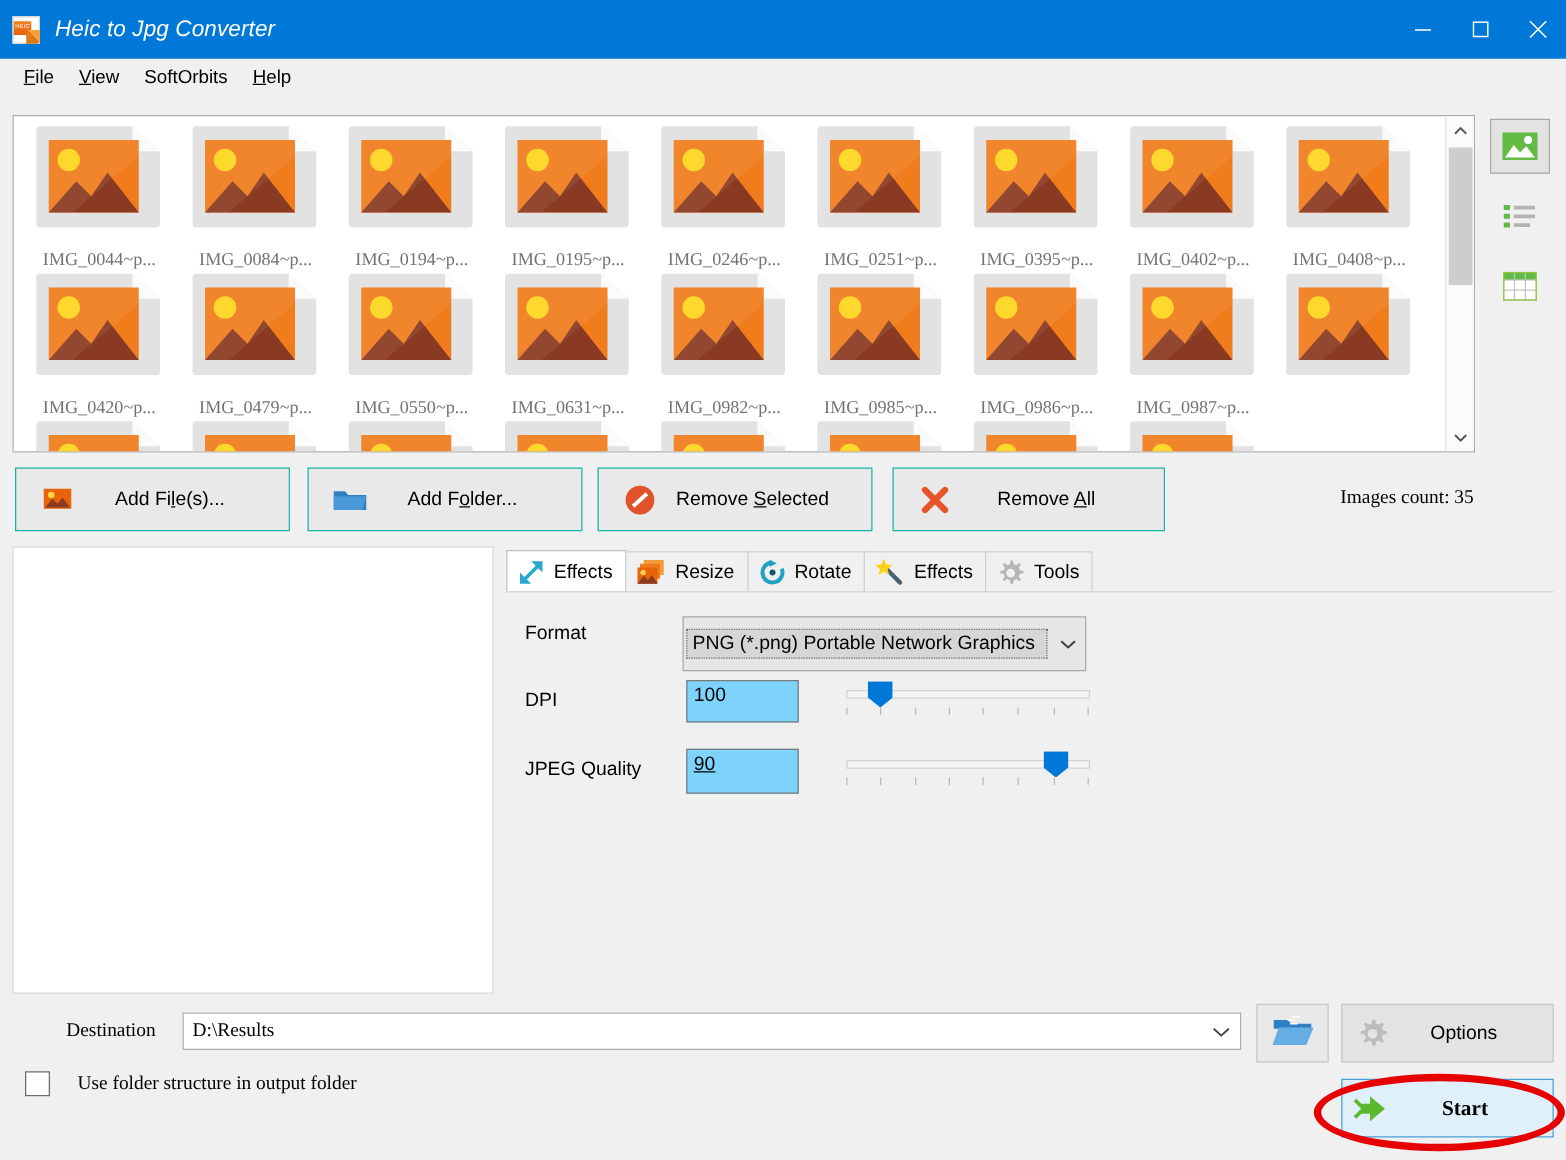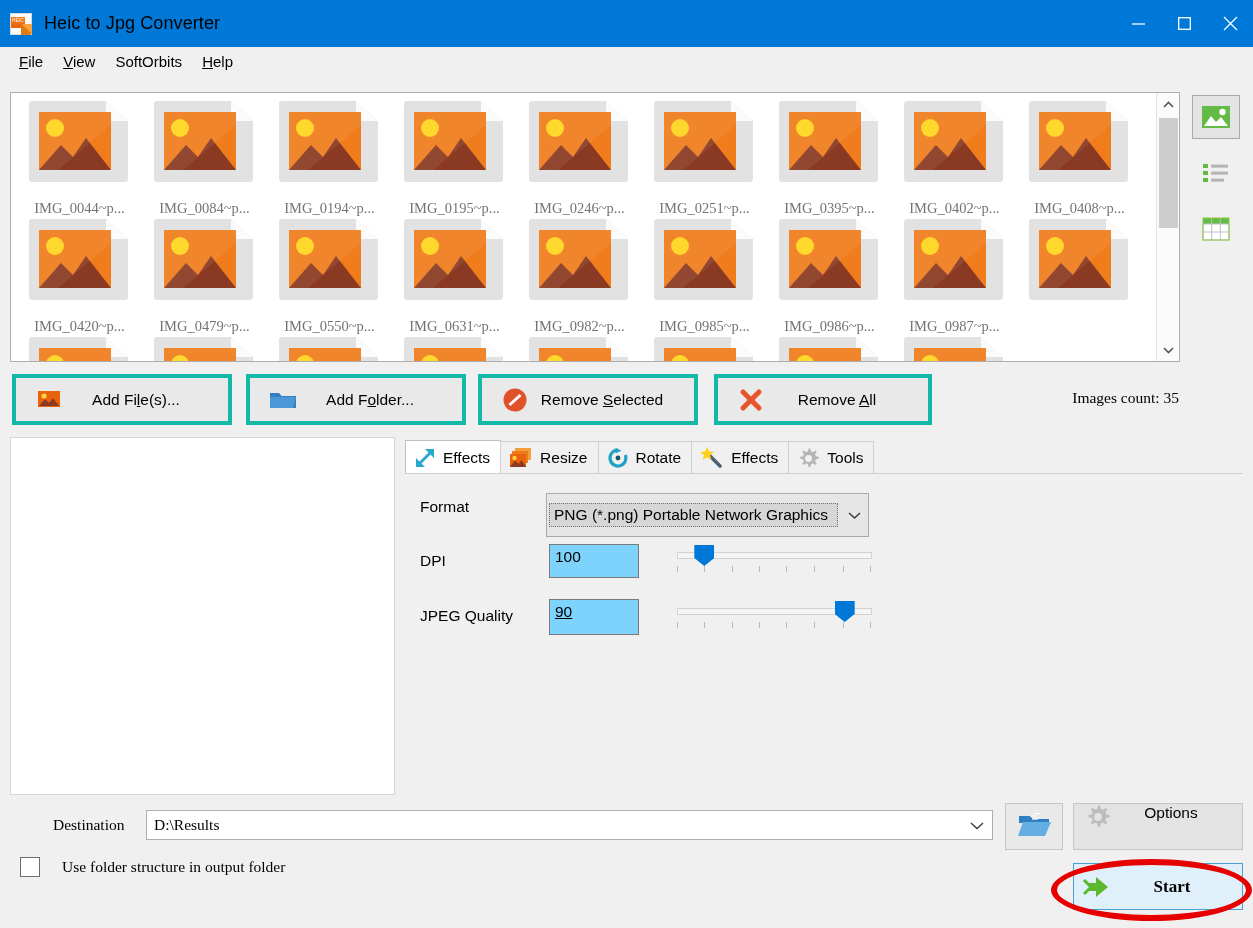--- a/index.html
+++ b/index.html
@@ -32,22 +32,23 @@
     content:"HEIC"; position:absolute; left:0; top:1px; width:100%;
     font-size:4.5px; color:#fff; text-align:center; letter-spacing:.2px;
     font-family:"Liberation Sans", sans-serif;
   }
   .app-icon .curl {
     position:absolute; right:0; bottom:0; width:11px; height:11px;
     background:linear-gradient(225deg,#f9a03c 45%, #e07a15 46%);
     border-radius:0 0 3px 0;
   }
   .title-text {
-    color:#000000; font-size:18px; margin-left:12px; font-weight:400;
+    color:#ffffff; font-size:18px; margin-left:12px; font-weight:400;
     letter-spacing:.1px;
+    font-style:italic;
   }
   .win-btns { position:absolute; right:0; top:0; height:47px; display:flex; }
   .win-btn {
     width:46px; height:47px; display:flex; align-items:center; justify-content:center;
   }
   .win-btn svg { display:block; }
 
   
   .menubar {
     height:28px; display:flex; align-items:center; padding-left:9px;
@@ -93,21 +94,21 @@
   .view-btn {
     width:48px; height:44px; display:flex; align-items:center; justify-content:center;
     margin-bottom:12px;
   }
   .view-btn.sel { background:#e3e3e3; border:1px solid #a9a9a9; }
 
   
   .filebar { position:absolute; left:0; top:374px; width:1253px; height:52px; }
   .fbtn {
     position:absolute; top:0; height:51px; background:#e9e9e9;
-    border:4px solid #14b8a6; display:flex; align-items:center;
+    border:1px solid #14b8a6; display:flex; align-items:center;
     font-size:15.5px;
   }
   .fbtn .ico { width:42px; display:flex; justify-content:center; align-items:center; flex:none; margin-left:12px;}
   .fbtn .lbl { flex:1; text-align:center; padding-right:26px; }
   .fbtn u { text-decoration:underline; }
   .imgcount {
     position:absolute; right:74px; top:15px; font-size:15.5px;
     font-family:"Liberation Serif", serif;
   }
 
@@ -175,21 +176,21 @@
                      font-family:"Liberation Serif", serif; }
   .dest-combo .arrow { width:30px; display:flex; align-items:center; justify-content:center; flex:none; }
   .browse-btn {
     position:absolute; left:1005px; top:803px; width:58px; height:47px;
     background:#e9e9e9; border:1px solid #c6c6c6;
     display:flex; align-items:center; justify-content:center;
   }
   .options-btn {
     position:absolute; left:1073px; top:803px; width:170px; height:47px;
     background:#e3e3e3; border:1px solid #c6c6c6;
-    display:flex; font-size:15.5px;
+    display:flex; align-items:center; font-size:15.5px;
   }
   .options-btn .ico { width:48px; display:flex; justify-content:center; flex:none; }
   .options-btn .lbl { flex:1; text-align:center; padding-right:22px; }
   .chk-row { position:absolute; left:20px; top:857px; display:flex; align-items:center; }
   .chk-box { width:20px; height:20px; background:#fff; border:1px solid #6b6b6b; flex:none; }
   .chk-label { font-size:15.5px; margin-left:22px; font-family:"Liberation Serif", serif; }
   .start-btn {
     position:absolute; left:1073px; top:863px; width:170px; height:47px;
     background:#dff0fb; border:1px solid #4a9fd4;
     display:flex; align-items:center; font-size:17px; font-weight:bold;

